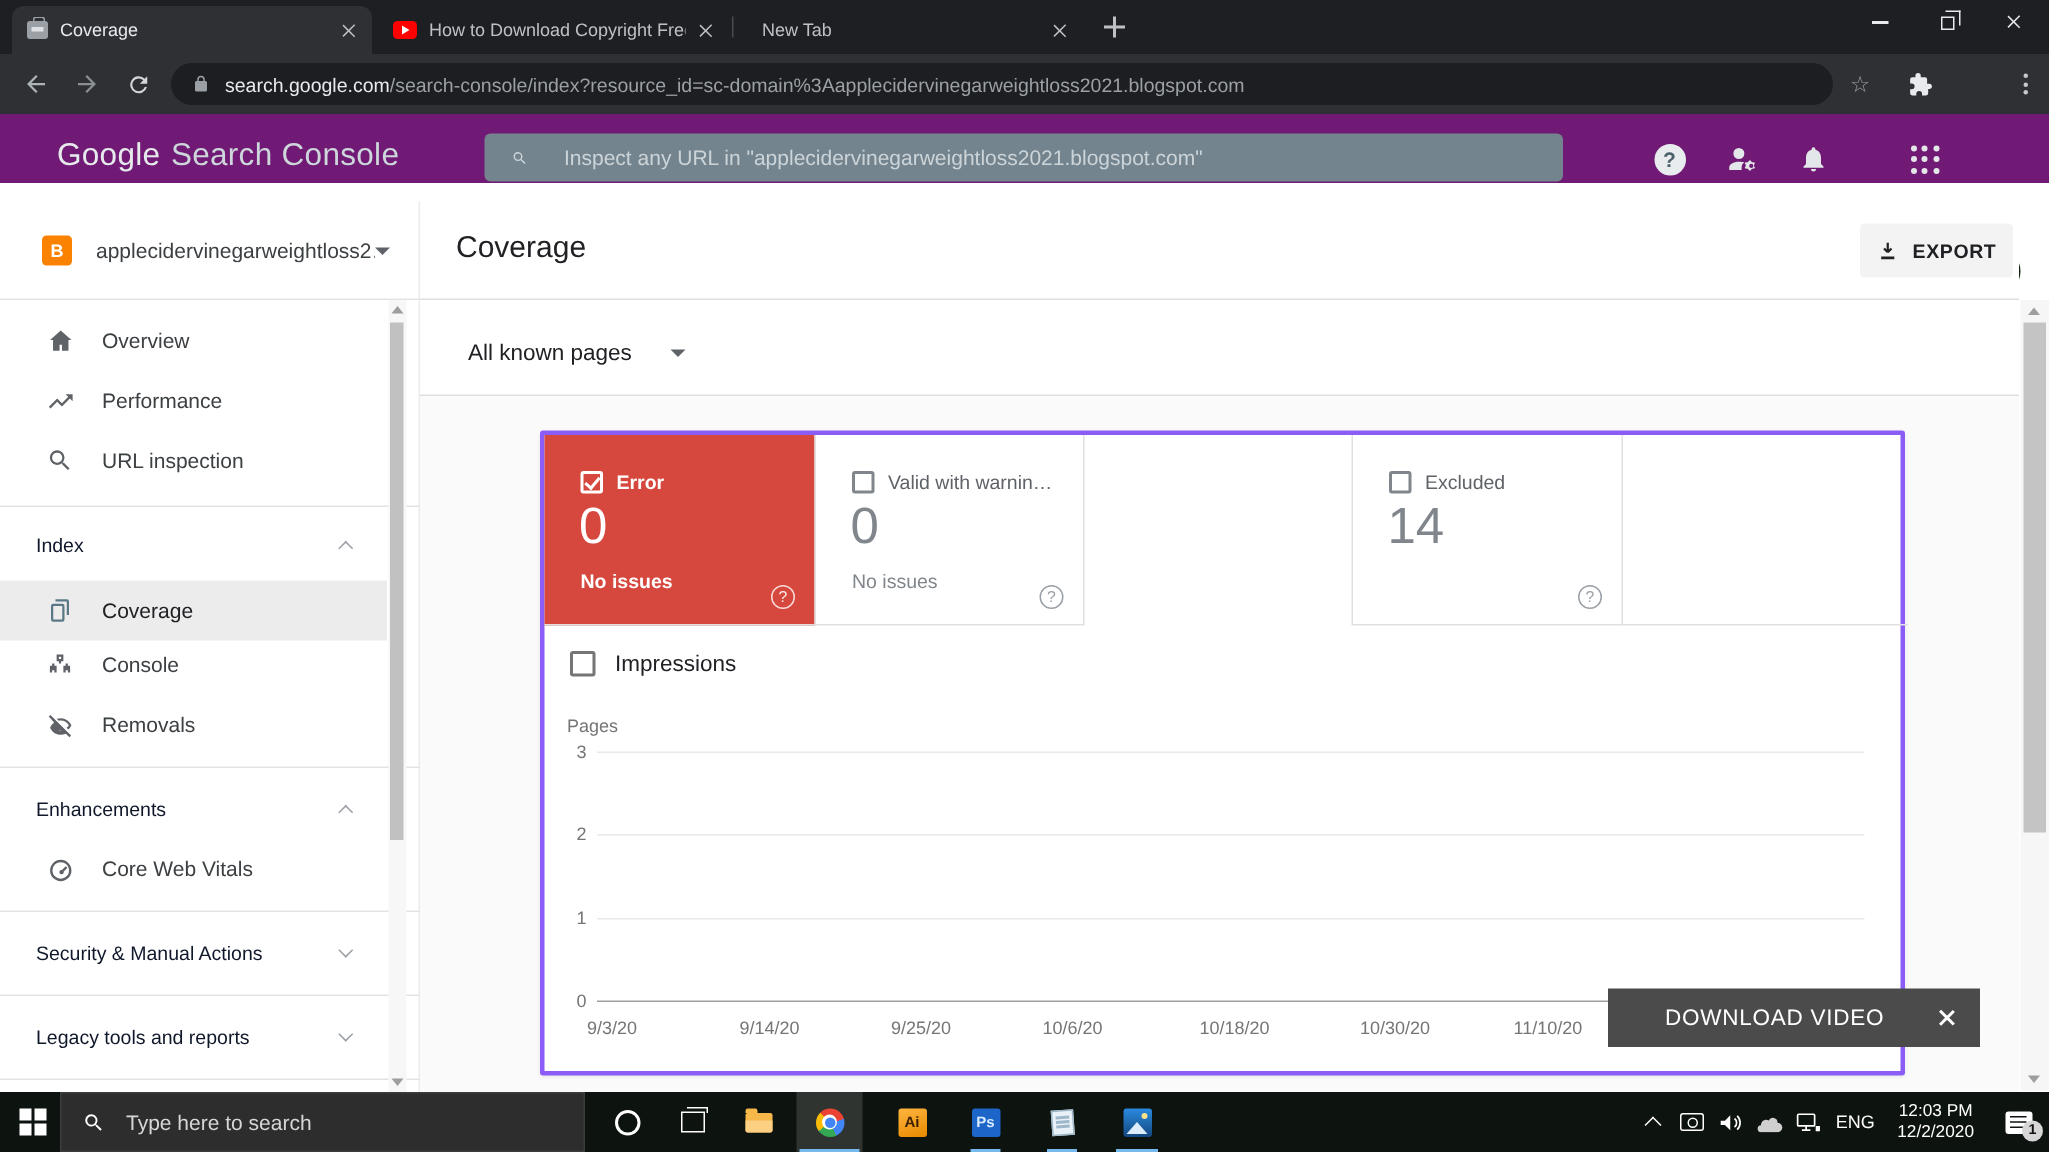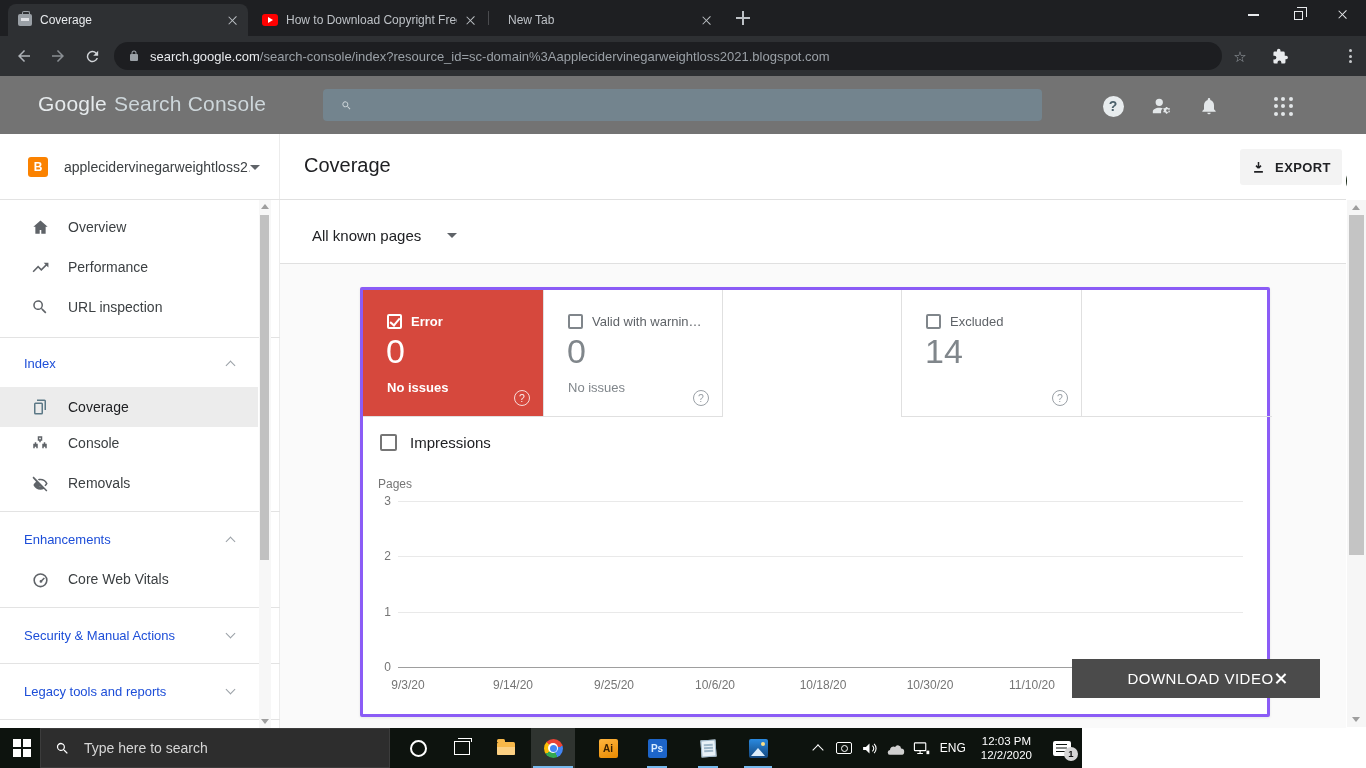--- a/index.html
+++ b/index.html
@@ -34,21 +34,21 @@
   .navbtn{position:absolute;top:8px;width:24px;height:24px;display:flex;align-items:center;justify-content:center}
   #omnibox{position:absolute;left:114px;top:6px;width:1108px;height:28px;border-radius:14px;background:#1d1e21;display:flex;align-items:center;padding:0 14px;font-size:13px}
   #omnibox .host{color:#e8eaed}
   #omnibox .path{color:#9aa0a6;white-space:nowrap;overflow:hidden}
   .kebab{display:flex;flex-direction:column;gap:2.5px}
   .kebab i{width:3px;height:3px;border-radius:50%;background:#c6c9cc}
   .avatar-sm{width:24px;height:24px;border-radius:50%;background:radial-gradient(circle at 42% 48%,#8bd48b 0 34%,#2c4f2a 35% 68%,#142512 69%)}
   .star{color:#9aa0a6;font-size:15px;line-height:1}
 
   
-  #gsc-header{position:absolute;left:0;top:76px;width:1366px;height:58px;background:#737373}
+  #gsc-header{position:absolute;left:0;top:76px;width:1366px;height:46px;background:#701a75}
   #gsc-logo{position:absolute;left:38px;top:16px;font-size:21px;letter-spacing:.2px}
   #gsc-logo .g{color:#e6eaec;font-weight:500}
   #gsc-logo .p{color:#cdd6da;font-weight:300;margin-left:7px}
   #gsc-search{position:absolute;left:323px;top:13px;width:719px;height:32px;background:#73848e;border-radius:4px;display:flex;align-items:center;padding-left:18px}
   #gsc-search .mag{opacity:.85;margin-right:24px}
   #gsc-search .ph{color:#ccd4d8;font-size:14px}
   .hicon{position:absolute;top:17px;width:26px;height:26px;display:flex;align-items:center;justify-content:center}
   .help-filled{width:21px;height:21px;border-radius:50%;background:#e8ecee;color:#4c616c;font-weight:700;font-size:14px;display:flex;align-items:center;justify-content:center}
   .help-filled::before{content:"?"}
   .dots9{display:grid;grid-template-columns:repeat(3,4px);grid-auto-rows:4px;gap:3.5px}
@@ -59,21 +59,21 @@
   #sidebar{position:absolute;left:0;top:134px;width:280px;height:594px;background:#fff;border-right:1px solid #ececec}
   .sdivider{position:absolute;left:0;width:280px;height:1px;background:#e3e3e3}
   #property{position:absolute;left:0;top:14px;width:260px;height:38px;display:flex;align-items:center;padding-left:28px}
   .blogger-icon{width:20px;height:20px;border-radius:3px;background:#fb8200;color:#fff;font-weight:700;font-size:12px;display:flex;align-items:center;justify-content:center}
   .blogger-icon::before{content:"B"}
   #property .ptxt{margin-left:16px;font-size:14px;color:#3c4043;flex:1;white-space:nowrap;overflow:hidden}
   .caret-down{width:0;height:0;border-left:5px solid transparent;border-right:5px solid transparent;border-top:5px solid #5f6368}
   .navrow{position:absolute;left:0;width:258px;height:40px;display:flex;align-items:center;padding-left:30px;font-size:14px;color:#3c4043}
   .navrow .ic{width:20px;height:20px;margin-right:18px;display:flex;align-items:center;justify-content:center}
   .navrow.sel{background:#ececec;color:#202124}
-  .sechead{position:absolute;left:0;width:258px;height:40px;display:flex;align-items:center;padding:0 24px;font-size:13px;color:#1d4ed8}
+  .sechead{position:absolute;left:0;width:258px;height:40px;display:flex;align-items:center;padding:0 24px;font-size:13px;color:#0f172a}
   .sechead .lbl{flex:1}
   .chev{width:7px;height:7px;border-right:1.6px solid #9aa0a6;border-bottom:1.6px solid #9aa0a6}
   .chev.up{transform:rotate(-135deg);margin-top:4px}
   .chev.down{transform:rotate(45deg);margin-bottom:3px}
   .sbar{position:absolute;background:#f7f7f7}
   .sbar .thumb{position:absolute;left:1px;width:9px;background:#c1c1c1;border-radius:0}
   .arrow-up,.arrow-down{position:absolute;left:2px;width:0;height:0;border-left:4px solid transparent;border-right:4px solid transparent}
   .arrow-up{border-bottom:5px solid #9e9e9e}
   .arrow-down{border-top:5px solid #9e9e9e}
 
@@ -110,31 +110,31 @@
   .cb.checked::after{content:"";position:absolute;left:3px;top:0px;width:4px;height:8px;border:solid #fff;border-width:0 2.2px 2.2px 0;transform:rotate(40deg)}
   #impressions{position:absolute;left:17px;top:144px;display:flex;align-items:center;gap:13px;font-size:15px;color:#202124}
   .cb.big{width:17px;height:17px;border-color:#757575}
   #ylabel{position:absolute;left:15px;top:187px;font-size:12px;color:#757575}
   .gridline{position:absolute;left:35px;width:845px;height:1px;background:#e9e9e9}
   .gridline.zero{background:#9e9e9e}
   .ytick{position:absolute;left:0;width:28px;text-align:right;font-size:12px;color:#757575}
   .xtick{position:absolute;width:74px;text-align:center;font-size:12px;color:#757575;top:388px}
 
   
-  #dl-overlay{position:absolute;left:1072px;top:659px;width:248px;height:39px;background:#4b4b4b;display:flex;align-items:center;justify-content:center;padding:0 16px 0 38px;z-index:60}
+  #dl-overlay{position:absolute;left:1072px;top:659px;width:248px;height:39px;background:#4b4b4b;display:flex;align-items:center;justify-content:space-between;padding:0 16px 0 38px;z-index:60}
   #dl-overlay .lbl{color:#fff;font-size:15px;letter-spacing:.5px}
   #dl-overlay .x-icon{width:13px;height:13px;color:#fff}
   #dl-overlay .x-icon::before,#dl-overlay .x-icon::after{height:13px;width:1.7px;left:6px}
 
   
   #mscroll{position:absolute;left:1347px;top:200px;width:19px;height:527px;background:#f6f6f6}
   #mscroll .thumb{position:absolute;left:2px;top:15px;width:15px;height:340px;background:#c4c4c4}
 
   
-  #taskbar{position:absolute;left:0;top:728px;width:1082px;height:40px;background:#0d130e;color:#e8e8e8}
+  #taskbar{position:absolute;left:0;top:728px;width:1366px;height:40px;background:#0d130e;color:#e8e8e8}
   #start{position:absolute;left:0;top:0;width:44px;height:40px;display:flex;align-items:center;justify-content:center}
   .winlogo{display:grid;grid-template-columns:8px 8px;grid-auto-rows:8px;gap:1.5px}
   .winlogo i{background:#fff}
   #tsearch{position:absolute;left:40px;top:0;width:350px;height:40px;background:#2d2d2d;border:1px solid #3c3c3c;display:flex;align-items:center;padding-left:14px;gap:14px}
   #tsearch .ph{font-size:14px;color:#d6d6d6}
   .tbtn{position:absolute;top:0;width:44px;height:40px;display:flex;align-items:center;justify-content:center}
   .tbtn.activeapp{background:rgba(255,255,255,.14)}
   .runline{position:absolute;bottom:0;height:2px;background:#76b9ed}
   .cortana{width:17px;height:17px;border:2px solid #fff;border-radius:50%}
   .taskview{position:relative;width:16px;height:14px;border:1.6px solid #fff}
@@ -240,20 +240,21 @@
 </div>
 
 <div id="gsc-header">
   <div id="gsc-logo">
     <span class="g">Google</span><span class="p">Search Console</span>
   </div>
   <div id="gsc-search">
     <svg class="mag" width="11" height="11" viewBox="0 0 24 24">
         <path d="M15.5 14h-.8l-.3-.3a6.5 6.5 0 1 0-.7.7l.3.3v.8l5 5 1.5-1.5-5-5zm-6 0a4.5 4.5 0 1 1 0-9 4.5 4.5 0 0 1 0 9z" fill="#dfe5e8"></path>
       </svg>
+    <span class="ph">Inspect any URL in "applecidervinegarweightloss2021.blogspot.com"</span>
   </div>
   <div class="hicon" style="left:1100px">
       <span class="help-filled"></span>
     </div>
   <div class="hicon" style="left:1149px">
     <svg width="22" height="22" viewBox="0 0 24 24">
         <path d="M9 12a4 4 0 1 0 0-8 4 4 0 0 0 0 8zm0 2c-4 0-7 2-7 4v2h9v-2c0-1.5.8-2.8 2-3.6A12 12 0 0 0 9 14z" fill="#e3e7e9"></path>
         <path d="M18.5 14a3.5 3.5 0 0 0-.4.03l-.5-1.03h-1.2l-.5 1.03a3.5 3.5 0 0 0-.9.52l-1.1-.25-.6 1.04.75.85a3.5 3.5 0 0 0 0 1.02l-.75.85.6 1.04 1.1-.25c.27.22.57.4.9.52l.5 1.03h1.2l.5-1.03c.33-.12.63-.3.9-.52l1.1.25.6-1.04-.75-.85a3.5 3.5 0 0 0 0-1.02l.75-.85-.6-1.04-1.1.25a3.5 3.5 0 0 0-.9-.52zm-.5 4.5a1.5 1.5 0 1 1 0-3 1.5 1.5 0 0 1 0 3z" fill="#e3e7e9"></path>
       </svg>
   </div>

